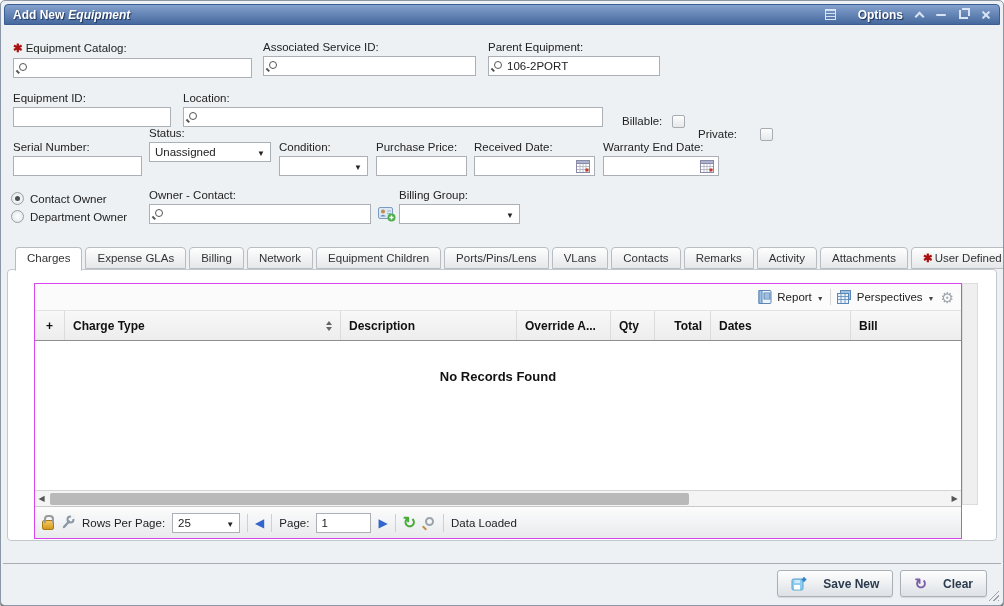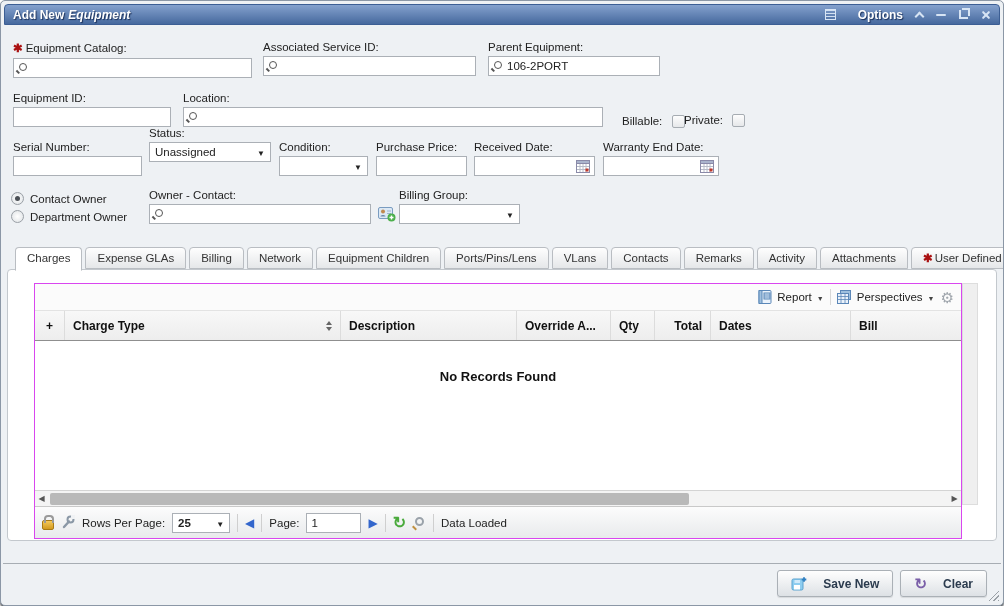--- a/index.html
+++ b/index.html
@@ -110,21 +110,21 @@
   .htrack{flex:1; position:relative; height:14px;}
   .hthumb{position:absolute; left:2px; top:1px; width:71%; height:12px; background:#b9b9b9;
     border-radius:2px; cursor:grab;}
   .pager{height:32px; flex:none; display:flex; align-items:center; gap:7px; padding:0 7px;
     background:linear-gradient(#fcfcfc,#e8eaec); border-top:1px solid #c9c9c9;}
   .psep{width:1px; height:18px; background:#cfcfcf;}
   .lock{width:12px; height:10px; background:linear-gradient(#f4c95c,#d29a1f);
     border:1px solid #a87a14; border-radius:2px; position:relative; margin-top:5px; cursor:pointer;}
   .lock::before{content:""; position:absolute; left:1px; top:-6px; width:6px; height:6px;
     border:2px solid #9a9a9a; border-bottom:none; border-radius:4px 4px 0 0;}
-  .pg-select{width:58px;font-weight:bold;} .pg-input{width:55px;}
+  .pg-select{width:68px;} .pg-input{width:55px;}
   .parrow{font-size:12px; color:#3366cc; cursor:pointer; line-height:1;}
   .parrow.left::after{content:"◀";} .parrow.right::after{content:"▶";}
   .refresh{font-size:16px; font-weight:bold; color:#4aaa3c; cursor:pointer; line-height:1;}
   .refresh::after{content:"↻";}
   .magbig{position:relative; width:9px; height:9px; border:2px solid #9aa2aa; border-radius:50%;
     display:inline-block; margin:0 2px 3px 2px; cursor:pointer;}
   .magbig::after{content:""; position:absolute; width:5px; height:2px; background:#c09040;
     transform:rotate(45deg); left:-5px; top:8px;}
   
   .footer-line{position:absolute; left:2px; right:2px; top:562px; border-top:1px solid #a7adb3;}
@@ -195,21 +195,21 @@
       </div>
   </div>
   <div class="fld w-billable">
     <div class="cbrow">
       <span class="lbl" style="margin:5px">Billable:</span>
       <span class="cb"></span>
     </div>
   </div>
   <div class="fld w-private">
     <div class="cbrow">
-      <span class="lbl" style="margin:4px">Private:</span>
+      <span class="lbl" style="margin:18px">Private:</span>
       <span class="cb"></span>
     </div>
   </div>
 
   <div class="fld w-serial">
     <div class="lbl">Serial Number:</div>
     <div class="input">
         <span></span>
       </div>
   </div>

